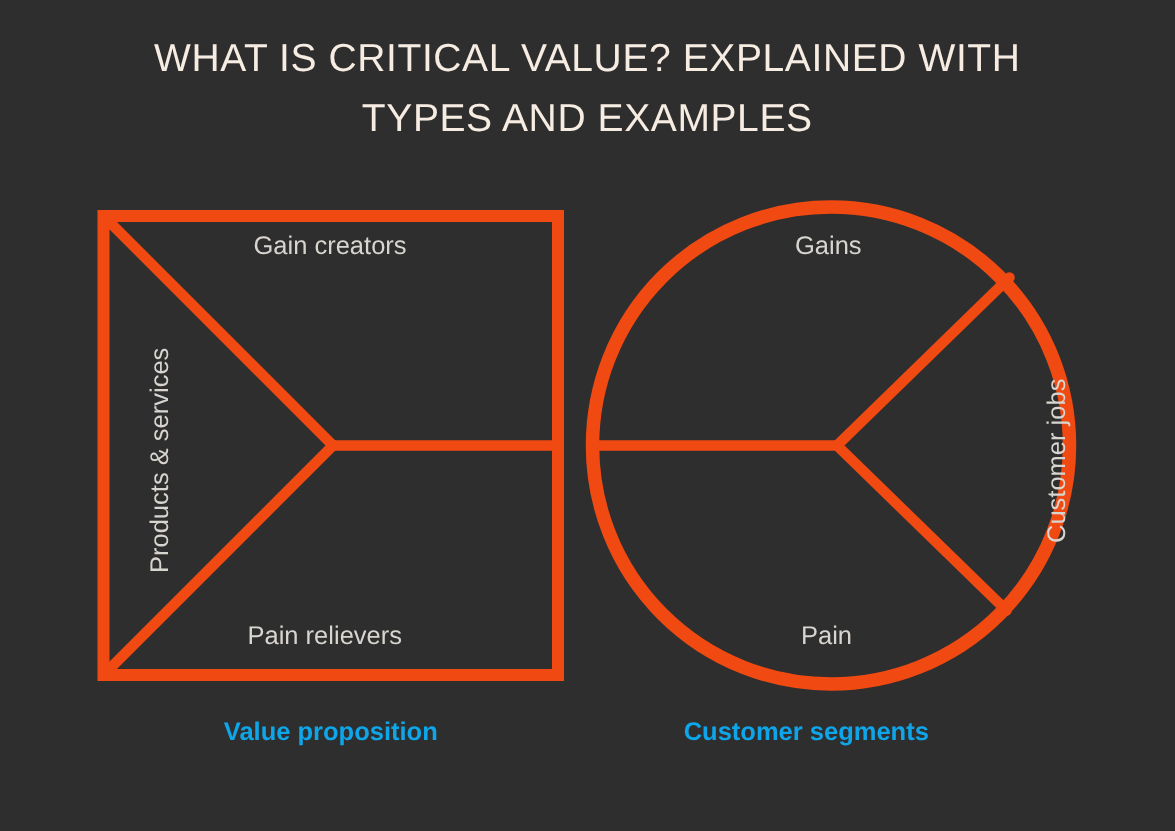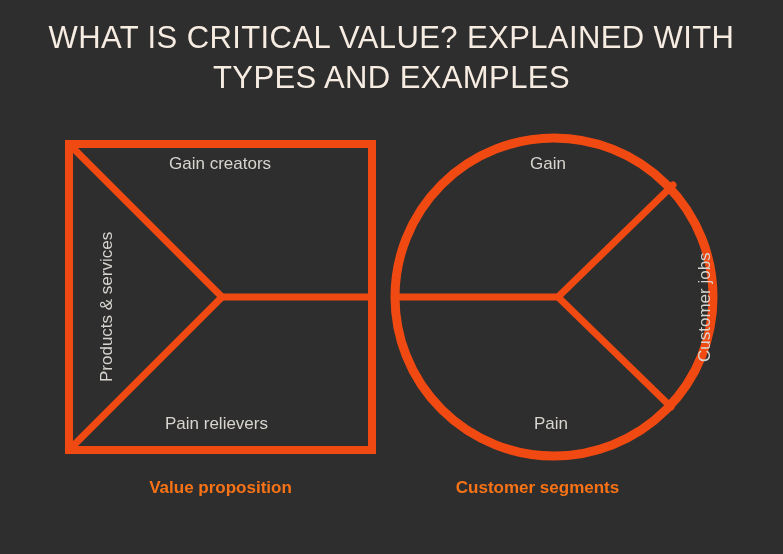--- a/index.html
+++ b/index.html
@@ -22,21 +22,21 @@
   }
 
   
   #title {
     position: absolute;
     left: 0;
     top: 18px;
     width: 783px;
     text-align: center;
     color: #f6ece2;
-    font-size: 31px;
+    font-size: 26px;
     font-weight: 300;
     line-height: 40px;
     letter-spacing: 0.4px;
     text-transform: uppercase;
     font-family: "Liberation Sans", sans-serif;
     white-space: pre-line;
   }
 
   
   #canvas-wrap {
@@ -55,21 +55,21 @@
   .diagram-label {
     position: absolute;
     color: #d8d5d0;
     font-size: 17px;
     font-weight: 400;
     font-family: "Liberation Sans", sans-serif;
     white-space: nowrap;
   }
   .caption-label {
     position: absolute;
-    color: #f97316;
+    color: #0ea5e9;
     font-size: 17px;
     font-weight: 700;
     font-family: "Liberation Sans", sans-serif;
     white-space: nowrap;
     text-align: center;
   }
   .vertical-label {
     transform: rotate(-90deg);
     transform-origin: 0 0;
   }
@@ -134,21 +134,21 @@
       </g>
     </svg>
   </div>
 
   <div class="diagram-label" id="label-gain-creators">Gain creators</div>
 
   <div class="diagram-label" id="label-pain-relievers">Pain relievers</div>
 
   <div class="diagram-label vertical-label" id="label-products-services">Products &amp; services</div>
 
-  <div class="diagram-label" id="label-gains">Gain</div>
+  <div class="diagram-label" id="label-gains">Gains</div>
 
   <div class="diagram-label" id="label-pains">Pain</div>
 
   <div class="diagram-label vertical-label" id="label-customer-jobs">Customer jobs</div>
 
   <div class="caption-label" id="caption-value-proposition">Value proposition</div>
 
   <div class="caption-label" id="caption-customer-segments">Customer segments</div>
 
 </div>

